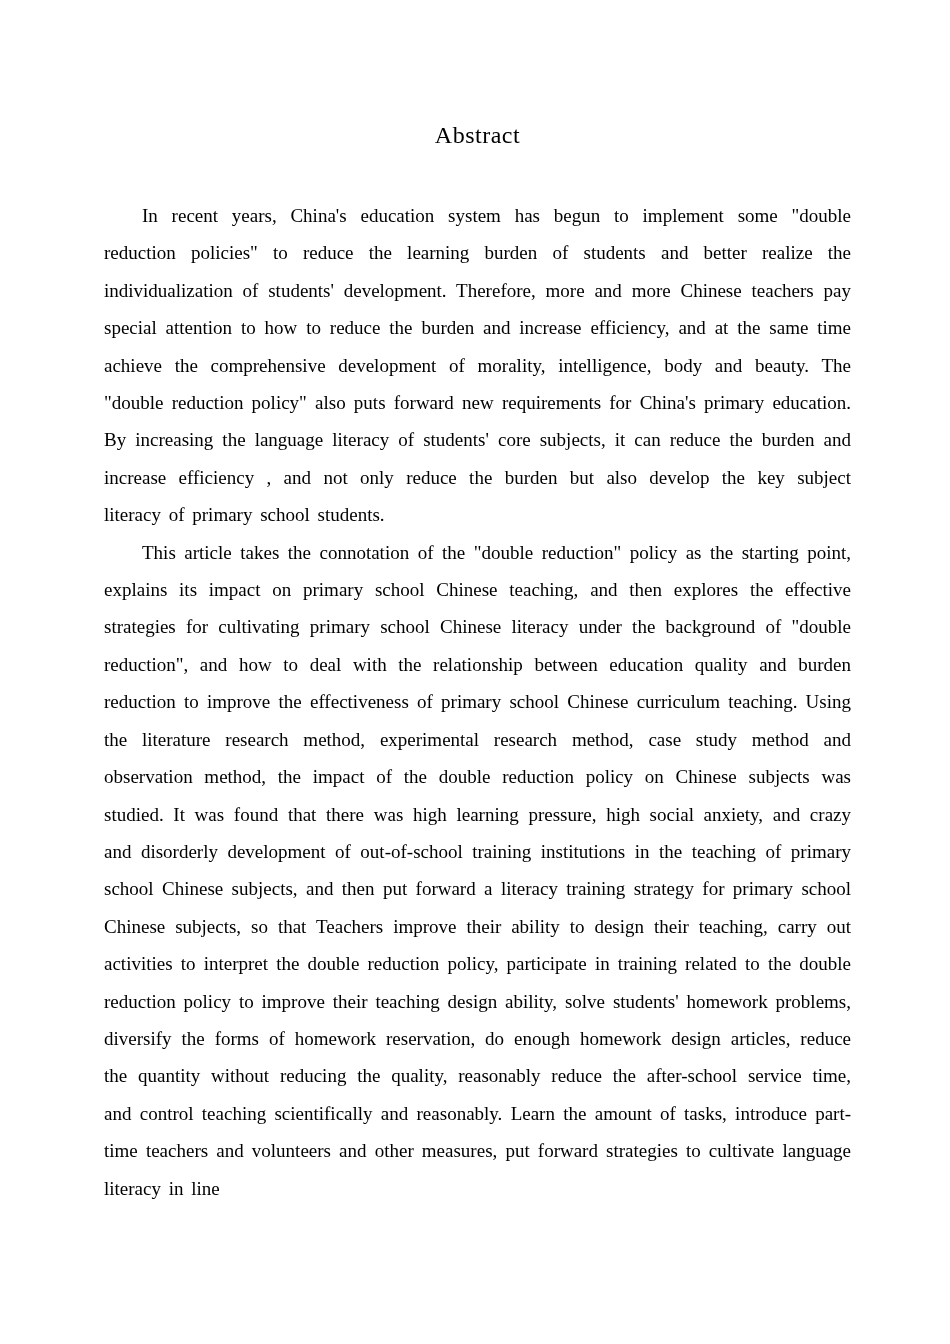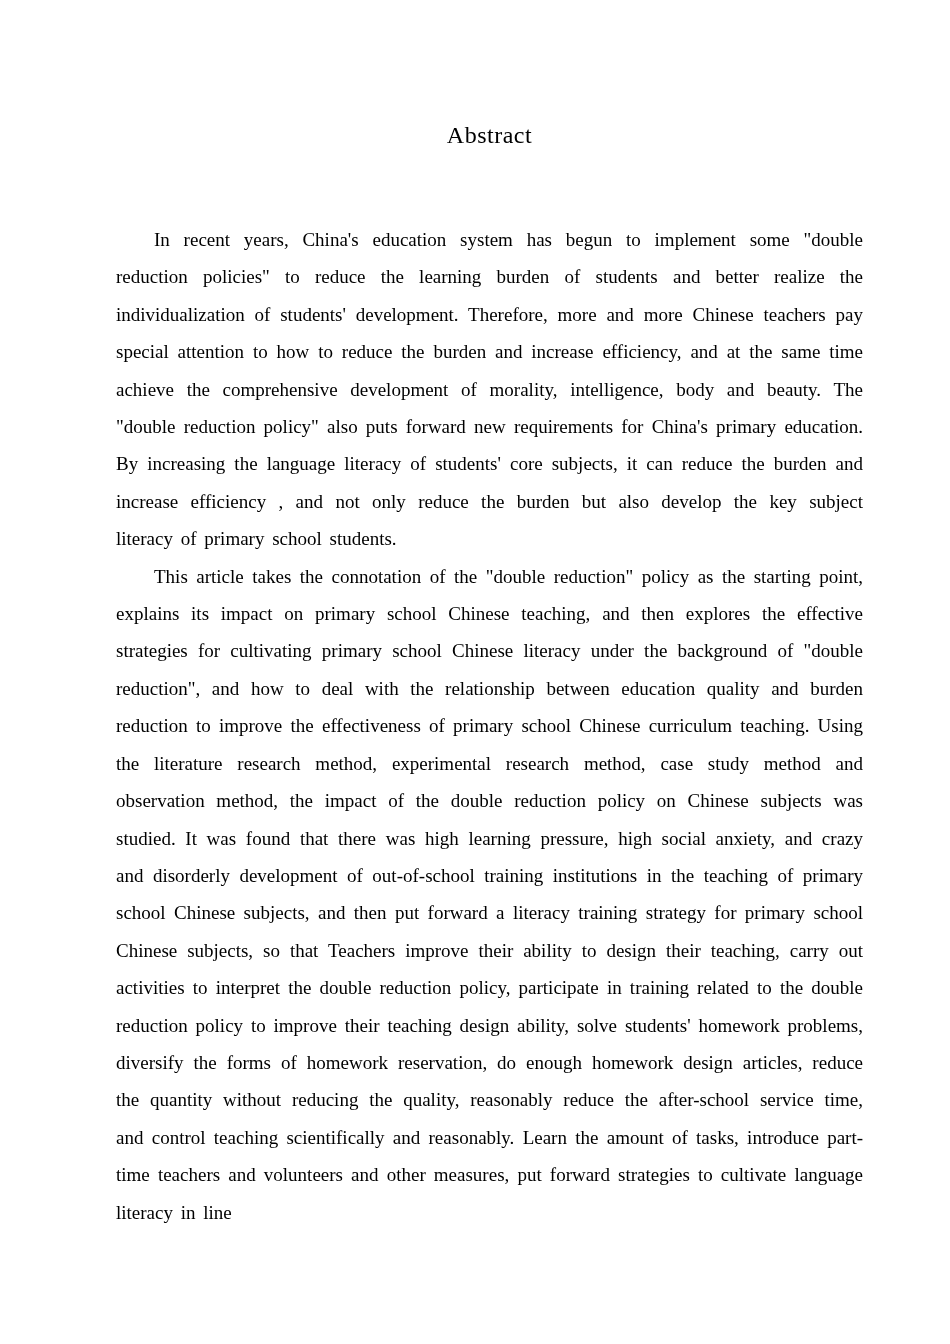--- a/index.html
+++ b/index.html
@@ -11,42 +11,42 @@
     height: 1344px;
     background: #ffffff;
     color: #000000;
     font-family: "Liberation Serif", "DejaVu Serif", serif;
     position: relative;
     overflow: hidden;
   }
   .page {
     position: absolute;
     top: 0;
-    left: 116px;
+    left: 104px;
     width: 747px;
     height: 1344px;
   }
   .title {
     margin: 0;
     padding-top: 122px;
     font-size: 24px;
     font-weight: normal;
     letter-spacing: 0.5px;
     text-align: center;
   }
   .body-para {
     margin: 0;
     font-size: 19px;
     line-height: 37.4px;
     text-align: justify;
     text-indent: 38px;
     word-spacing: 3px;
   }
   .body-para.first {
-    margin-top: 72px;
+    margin-top: 48px;
   }
   .page-number {
     position: absolute;
     top: 1246px;
     left: 0;
     width: 747px;
     text-align: center;
     font-size: 15px;
   }
 </style>

